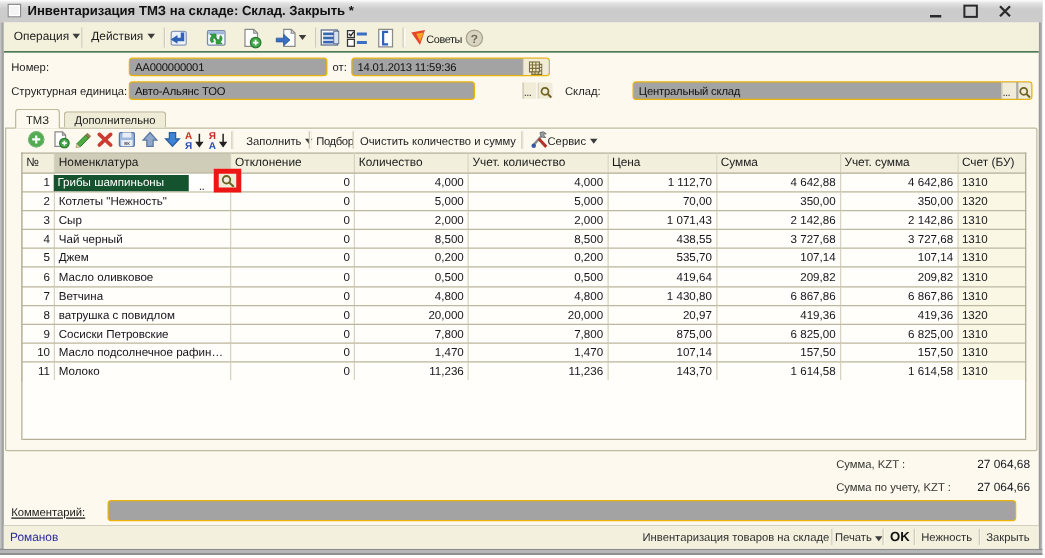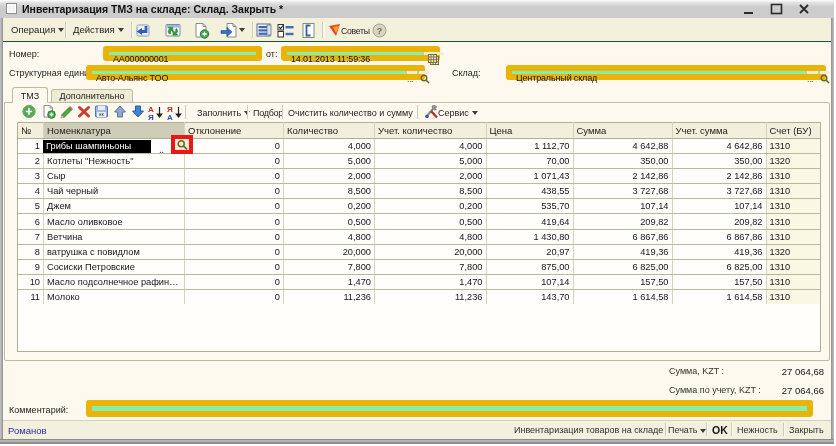--- a/index.html
+++ b/index.html
@@ -8,21 +8,21 @@
 .abs{position:absolute;}
 .win{left:0;top:0;width:834px;height:444px;background:#fdf9ee;}
 .titlebar{left:0;top:0;width:834px;height:18px;background:linear-gradient(#fdfdfd 0%,#e2e2e2 15%,#cccccc 40%,#cccccc 100%);}
 .titleicon{left:6px;top:3px;width:11px;height:11px;background:#f4f4f4;border:1px solid #8c8c8c;box-shadow:inset 0 0 0 1px #fff;}
 .titletext{left:22px;top:3px;font-weight:bold;font-size:10.5px;color:#111;}
 .tb1{left:3px;top:18px;width:828px;height:24px;background:#f3f0dc;border-bottom:1px solid #14532d;}
 .sep1{position:absolute;top:4px;width:2px;height:16px;background:#cfcbb8;border-right:1px solid #fbf9ef;}
 .menubtn{position:absolute;top:4px;height:17px;line-height:16px;color:#1c1c1c;font-size:9.5px;padding:0 4px;}
 .darr{display:inline-block;width:0;height:0;border-left:3px solid transparent;border-right:3px solid transparent;border-top:4px solid #3c3c3c;margin-left:3px;vertical-align:middle;}
 .lbl{color:#1c1c1c;font-size:9px;text-align:center;}
-.inp{background:#86efac;border:6px solid #eab308;border-radius:3px;font-size:9px;letter-spacing:-0.15px;color:#111;}
+.inp{background:#a3a3a3;border:1px solid #eab308;border-radius:3px;font-size:9px;letter-spacing:-0.15px;color:#111;}
 .inptext{position:absolute;left:4px;top:2px;white-space:nowrap;}
 .btnpart{position:absolute;top:0;bottom:0;background:#f0ecd8;border-left:1px solid #c9c4ae;}
 .tab{position:absolute;border:1px solid #c0bb9e;border-bottom:none;border-radius:3px 3px 0 0;text-align:center;font-size:9px;}
 .panel{left:4px;top:102px;width:826px;height:259px;background:#fdf9ee;border:1px solid #c0bb9e;border-radius:0 2px 2px 2px;box-shadow:inset 1px 1px 0 #fffdf6;}
 .tb2ico{position:absolute;top:0;}
 .t2txt{position:absolute;top:3.5px;font-size:9px;color:#1c1c1c;white-space:nowrap;}
 table.grid{position:absolute;left:17px;top:122px;border-collapse:collapse;table-layout:fixed;width:803px;}
 table.grid td,table.grid th{border-top:1px solid #bcb8a0;border-bottom:1px solid #bcb8a0;border-left:1px solid #d6d3c1;border-right:1px solid #d6d3c1;padding:0 3px;font-size:9.25px;font-weight:normal;overflow:hidden;white-space:nowrap;height:15.1px;}
 table.grid th{background:#f2efdc;border-bottom:1px solid #b2ae98;border-top:1px solid #b2ae98;text-align:left;color:#1a1a1a;height:16px;font-size:9.5px;}
 table.grid td{background:#fffefa;color:#15151c;}
@@ -122,21 +122,21 @@
   <span class="inptext">14.01.2013 11:59:36</span>
   <span class="btnpart" style="left:136px;width:21px;border-radius:0 2px 2px 0;"></span>
   <svg class="abs" style="left:141px;top:2px" width="11" height="11" viewBox="0 0 11 11">
     <rect x="2.5" y="2.5" width="8" height="8" fill="#efe9ce" stroke="#7a6e35"></rect>
     <path d="M2.5 5 h8 M2.5 7.7 h8 M5 2.5 v8 M7.7 2.5 v8" stroke="#7a6e35" stroke-width="0.9"></path>
     <rect x="0.5" y="0.5" width="8" height="8" fill="#efe9ce" stroke="#7a6e35"></rect>
     <path d="M0.5 3 h8 M0.5 5.7 h8 M3 0.5 v8 M5.7 0.5 v8" stroke="#7a6e35" stroke-width="0.9"></path>
   </svg>
 </div>
 <div class="abs lbl" style="left:9px;top:68px;">Структурная единица:</div>
-<div class="abs inp" style="left:86px;top:65px;width:339px;height:15px;">
+<div class="abs inp" style="left:103px;top:65px;width:277px;height:15px;">
   <span class="inptext">Авто-Альянс ТОО</span>
   <span class="btnpart" style="left:314px;width:11px;"></span>
   <span class="btnpart" style="left:326px;width:12px;border-radius:0 2px 2px 0;"></span>
   <div class="abs" style="left:315px;top:3px;font-size:9px;letter-spacing:-0.5px;color:#333;">...</div>
   <svg class="abs" style="left:328px;top:2.5px" width="10" height="10" viewBox="0 0 10 10">
     <circle cx="4" cy="4" r="2.8" fill="none" stroke="#6e6222" stroke-width="1.4"></circle>
     <path d="M6.2 6.2 L9 9" stroke="#6e6222" stroke-width="1.6"></path>
   </svg>
 </div>
 <div class="abs lbl" style="left:452px;top:68px;">Склад:</div>
@@ -359,34 +359,34 @@
         <td class="acct">1310</td>
       </tr>
 </tbody>
   </table>
 
 <div class="abs" style="left:18px;top:304px;width:802px;height:47.5px;background:#fffefa;border-bottom:1px solid #b2ae98;"></div>
 <div class="abs" style="left:17px;top:122px;width:1px;height:230px;background:#b2ae98;"></div>
 <div class="abs" style="left:820px;top:122px;width:1px;height:230px;background:#b2ae98;"></div>
 
 <div class="abs" style="left:44px;top:139px;width:140px;height:14px;background:#fff;"></div>
-<div class="abs" style="left:43px;top:139.5px;width:108px;height:13.5px;background:#000000;color:#fff;font-size:9.25px;line-height:13px;padding-left:3px;">Грибы шампиньоны</div>
+<div class="abs" style="left:43px;top:139.5px;width:108px;height:13.5px;background:#14532d;color:#fff;font-size:9.25px;line-height:13px;padding-left:3px;">Грибы шампиньоны</div>
 <div class="abs" style="left:159px;top:143.5px;font-size:10px;color:#333;letter-spacing:-0.5px;">..</div>
 <div class="abs" style="left:171px;top:135px;width:22px;height:18.5px;border:4px solid #ee1515;background:#f0ecd9;"></div>
 <svg class="abs" style="left:177px;top:140px" width="11" height="10" viewBox="0 0 11 10">
   <circle cx="4.2" cy="3.8" r="3" fill="none" stroke="#6e6222" stroke-width="1.5"></circle>
   <path d="M6.6 6.2 L10 9.4" stroke="#6e6222" stroke-width="1.7"></path>
 </svg>
 
 <div class="abs sumlbl" style="left:669px;top:366px;">Сумма, KZT :</div>
 <div class="abs sumval" style="left:724px;top:366px;width:100px;">27 064,68</div>
 <div class="abs sumlbl" style="left:669px;top:385px;">Сумма по учету, KZT :</div>
 <div class="abs sumval" style="left:724px;top:385px;width:100px;">27 064,66</div>
 
-<div class="abs lbl" style="left:9px;top:405px;">Комментарий:</div>
+<div class="abs lbl" style="left:9px;top:405px;text-decoration:underline;">Комментарий:</div>
 <div class="abs inp" style="left:86px;top:400px;width:727px;height:17px;"></div>
 
 <div class="abs" style="left:3px;top:420px;width:828px;height:1px;background:#d4d0bd;"></div>
 <div class="abs" style="left:3px;top:421px;width:828px;height:18px;background:#f3f0de;">
   <div class="abs" style="left:5px;top:4px;color:#2b2b9b;font-size:9.5px;">Романов</div>
   <div class="abs" style="left:511px;top:4px;color:#2e2e2e;font-size:9px;">Инвентаризация товаров на складе</div>
   <div class="statsep" style="left:662px;"></div>
   <div class="abs" style="left:665px;top:4px;color:#2e2e2e;font-size:9px;">Печать<span class="darr"></span></div>
   <div class="statsep" style="left:703px;"></div>
   <div class="abs" style="left:709px;top:3px;color:#111;font-size:10.5px;font-weight:bold;">OK</div>

